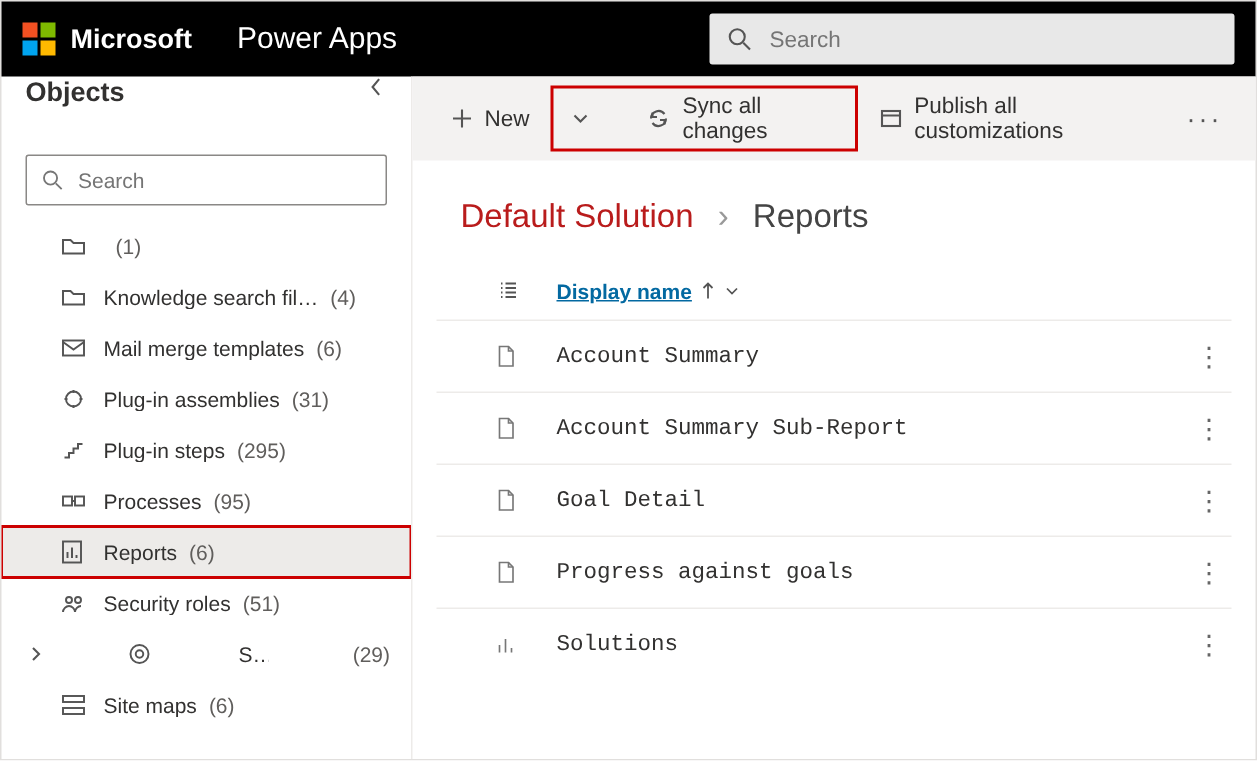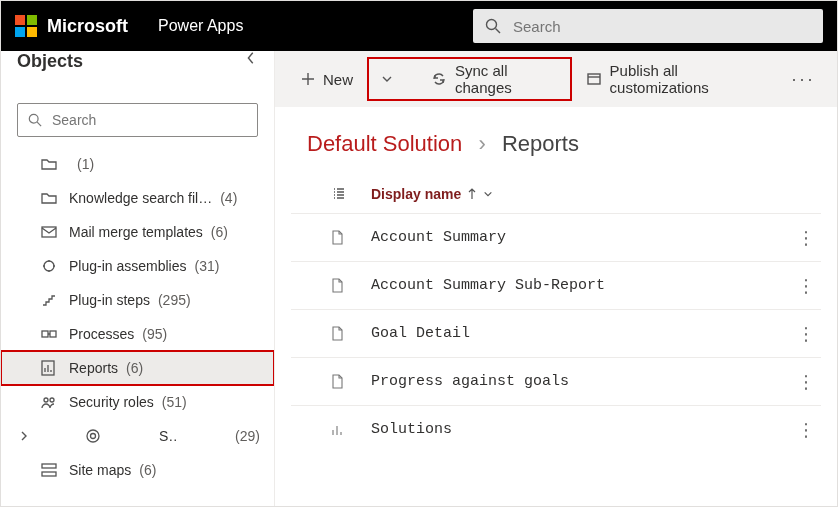--- a/index.html
+++ b/index.html
@@ -8,21 +8,21 @@
 
   
   .topbar { height: 50px; background: #000; color: #fff; display: flex; align-items: center; padding: 0 14px; }
   .ms-logo { display: flex; gap: 2px; flex-wrap: wrap; width: 22px; height: 22px; margin-right: 10px; }
   .ms-logo span { width: 10px; height: 10px; }
   .ms-logo .r { background: #f25022; }
   .ms-logo .g { background: #7fba00; }
   .ms-logo .b { background: #00a4ef; }
   .ms-logo .y { background: #ffb900; }
   .ms-name { font-size: 18px; font-weight: 600; margin-right: 30px; }
-  .app-name { font-size: 16px; }
+  .app-name { font-size: 20px; }
   .top-search { margin-left: auto; background: #e8e8e8; height: 34px; width: 350px; display: flex; align-items: center; border-radius: 2px; padding: 0 12px; color: #555; }
   .top-search svg { margin-right: 10px; }
   .top-search-input { border: none; background: transparent; font-size: 15px; flex: 1; outline: none; }
 
   
   .body { flex: 1; display: flex; min-height: 0; }
 
   
   .side { width: 274px; border-right: 1px solid #edebe9; display: flex; flex-direction: column; }
   .side-header { display: flex; align-items: flex-start; height: 46px; padding: 0 16px; font-size: 18px; font-weight: 600; }
@@ -47,21 +47,21 @@
   .cmdwrap .more { margin-left: auto; font-size:18px; color:#555; padding:0 6px; letter-spacing:2px; }
   .sync-group { display: flex; align-items: center; outline: 2px solid #c00; height: 40px; padding: 0 4px; gap: 20px; }
 
   
   .bc { padding: 24px 32px 18px; font-size: 22px; color: #444; }
   .bc .seg-muted { color: #b91c1c; }
   .bc .sep { margin: 0 10px; color: #999; }
 
   
   .grid { padding: 0 16px; }
-  .grid-head { display: flex; align-items: center; height: 38px; padding-left: 40px; color: #7f1d1d; font-size: 14px; }
+  .grid-head { display: flex; align-items: center; height: 38px; padding-left: 40px; color: #0369a1; font-size: 14px; text-decoration: underline; }
   .grid-head .col-icon { width: 40px; display:flex; }
   .grid-head .col-name { font-weight: 600; display:flex; align-items:center; gap:6px; }
   .row { display: flex; align-items: center; height: 48px; border-top: 1px solid #edebe9; padding-left: 40px; cursor:pointer; }
   .row .ficon { width: 40px; color:#666; display:flex; }
   .row .rname { flex: 1; font-size: 15px; font-family: Liberation Mono, monospace; }
   .row .rmore { width: 30px; color: #666; font-size: 18px; text-align:center; }
 
   svg { display:block; }
 </style>
 </head>

